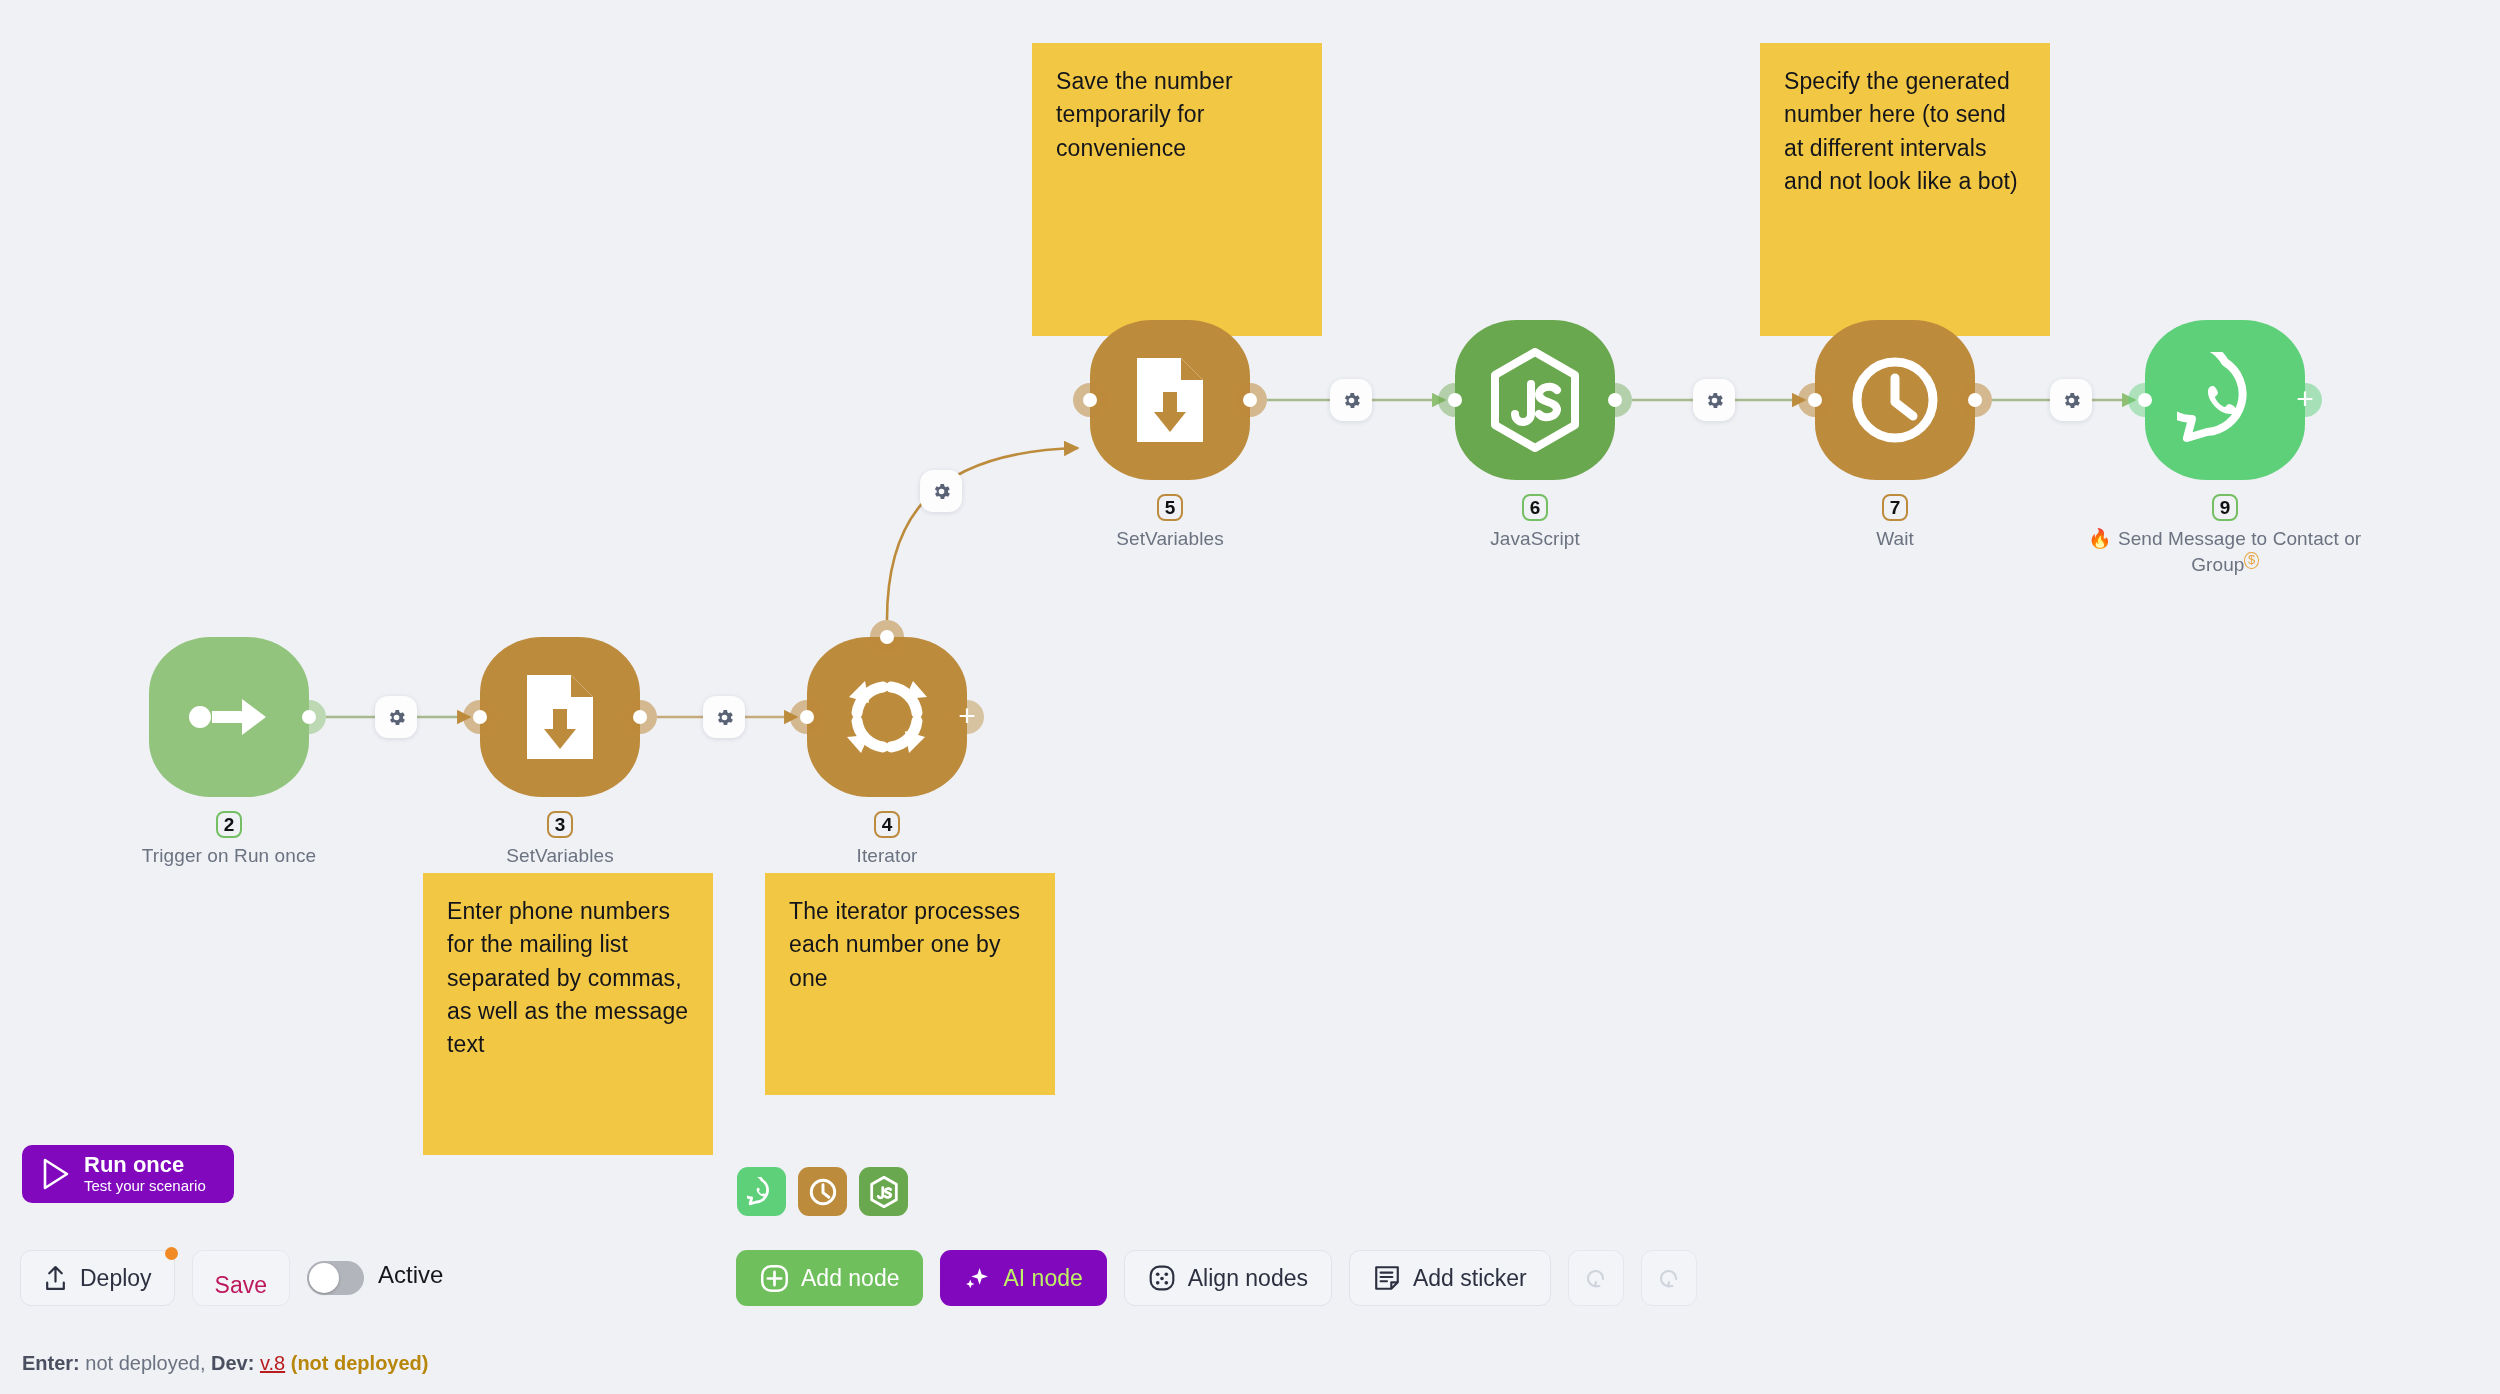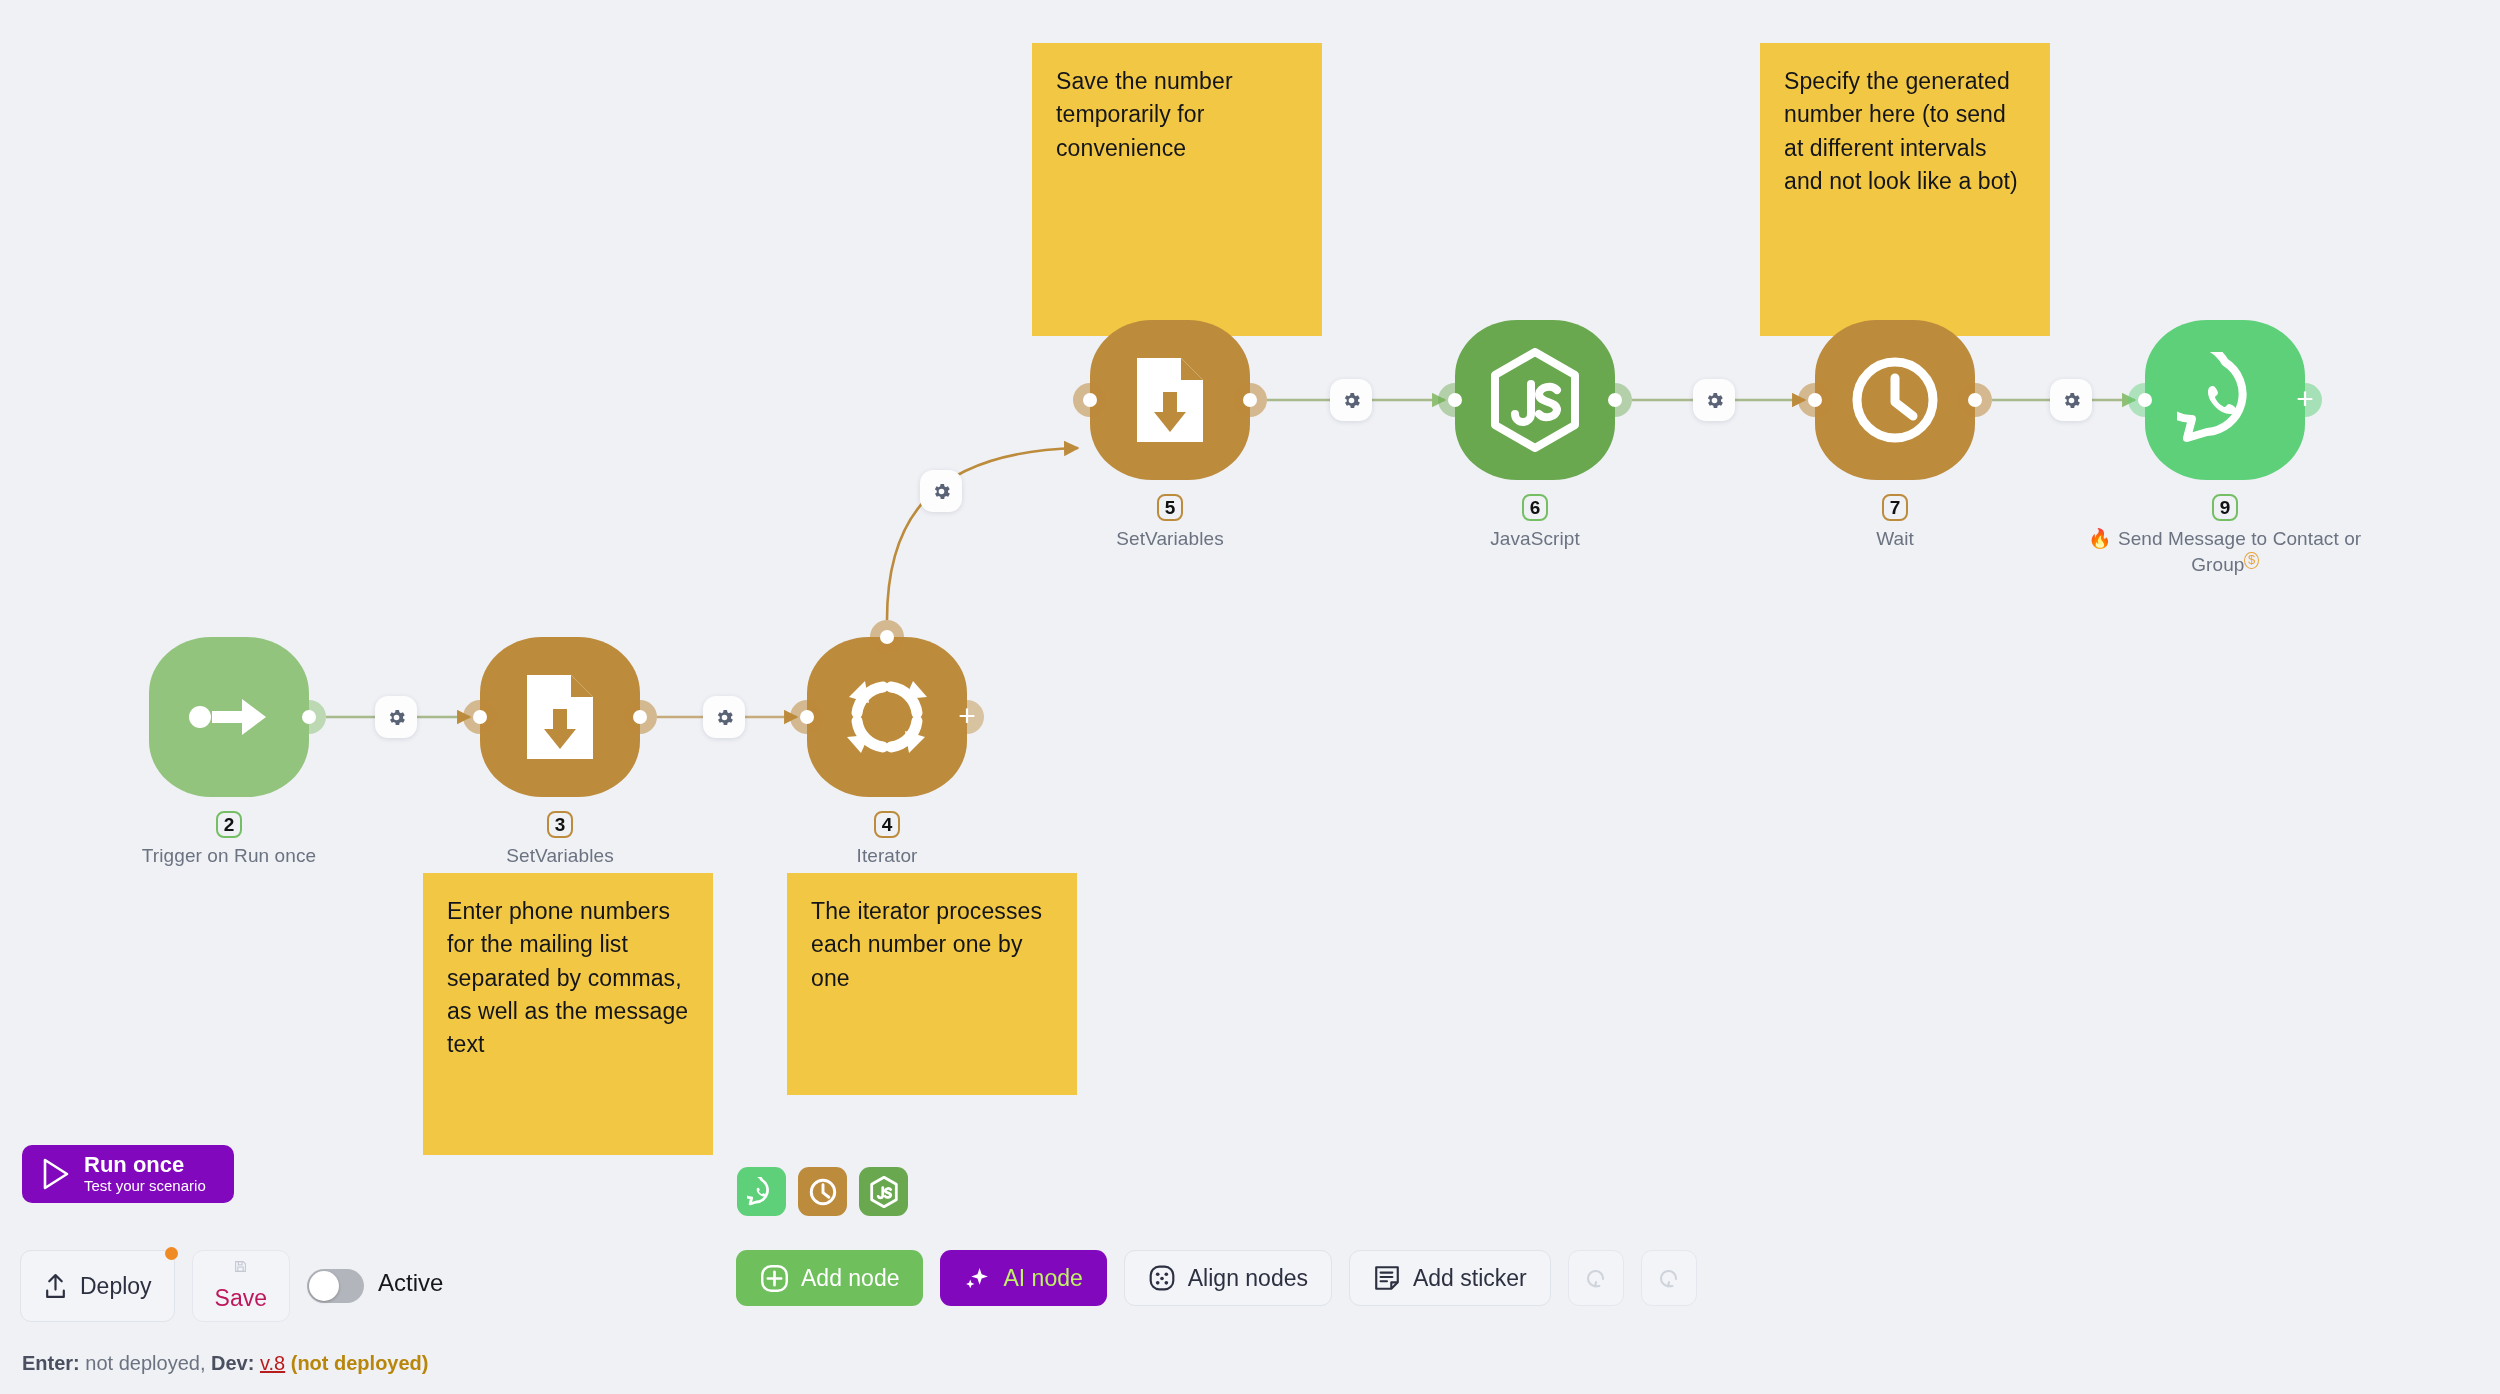--- a/index.html
+++ b/index.html
@@ -147,21 +147,21 @@
   }
   .run-once .txt1 { color: #fff; font-size: 22px; font-weight: bold; line-height: 1.12; }
   .run-once .txt2 { color: #fff; font-size: 15px; line-height: 1.2; }
 
   .btn-row {
     position: absolute;
     left: 20px; top: 1250px;
     display: flex; align-items: center; gap: 17px;
   }
   .obtn {
-    height: 72px;
+    height: 56px;
     background: #f2f4f7;
     border: 1px solid #dfe3ea;
     border-radius: 11px;
     display: flex; align-items: center;
     gap: 12px;
     padding: 9px 22px;
     font-size: 23px;
     color: #2c3040;
     cursor: pointer;
     position: relative;
@@ -296,21 +296,21 @@
   </div>
   <div class="gear-chip" style="left:2050px; top:379px;">
     <svg width="21" height="21" viewBox="0 0 24 24" fill="#5a6275">
         <path d="M19.4 13a7.9 7.9 0 0 0 0-2l2-1.5-2-3.5-2.4 1a8 8 0 0 0-1.7-1l-.4-2.5h-4l-.4 2.5a8 8 0 0 0-1.7 1l-2.4-1-2 3.5L6.6 11a7.9 7.9 0 0 0 0 2l-2 1.5 2 3.5 2.4-1a8 8 0 0 0 1.7 1l.4 2.5h4l.4-2.5a8 8 0 0 0 1.7-1l2.4 1 2-3.5-2-1.5zM12 15.2A3.2 3.2 0 1 1 15.2 12 3.2 3.2 0 0 1 12 15.2z"></path>
       </svg>
   </div>
 
   <div class="sticky" style="left:1032px; top:43px; width:290px; height:293px;">Save the number temporarily for convenience</div>
   <div class="sticky" style="left:1760px; top:43px; width:290px; height:293px;">Specify the generated number here (to send at different intervals and not look like a bot)</div>
   <div class="sticky" style="left:423px; top:873px; width:290px; height:282px;">Enter phone numbers for the mailing list separated by commas, as well as the message text</div>
-  <div class="sticky" style="left:787px; top:873px; width:290px; height:222px;">The iterator processes each number one by one</div>
+  <div class="sticky" style="left:765px; top:873px; width:290px; height:222px;">The iterator processes each number one by one</div>
 
   <div class="node green" style="left:149px; top:637px;">
     <svg width="86" height="56" viewBox="0 0 86 56">
       <circle cx="14" cy="28" r="11" fill="#fff"></circle>
       <rect x="26" y="22" width="36" height="12" fill="#fff"></rect>
       <path d="M56,10 L80,28 L56,46 Z" fill="#fff"></path>
     </svg>
     <div class="port right green">
         <span class="dot"></span>
       </div>

